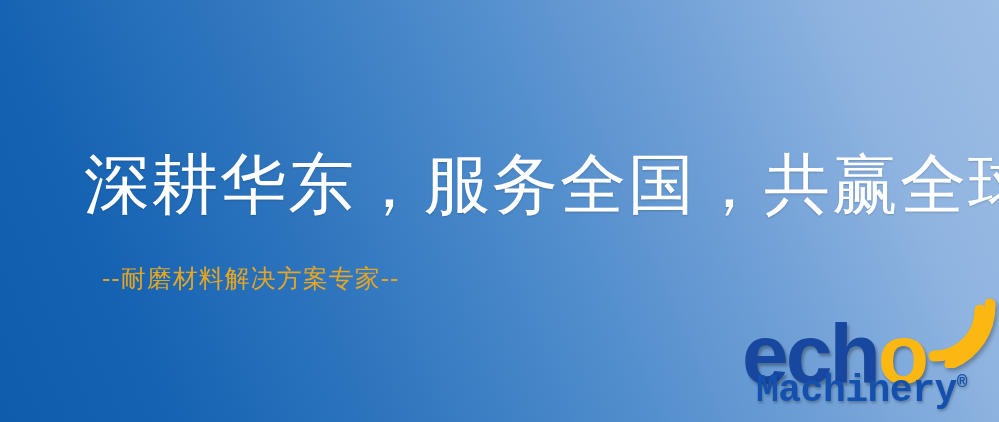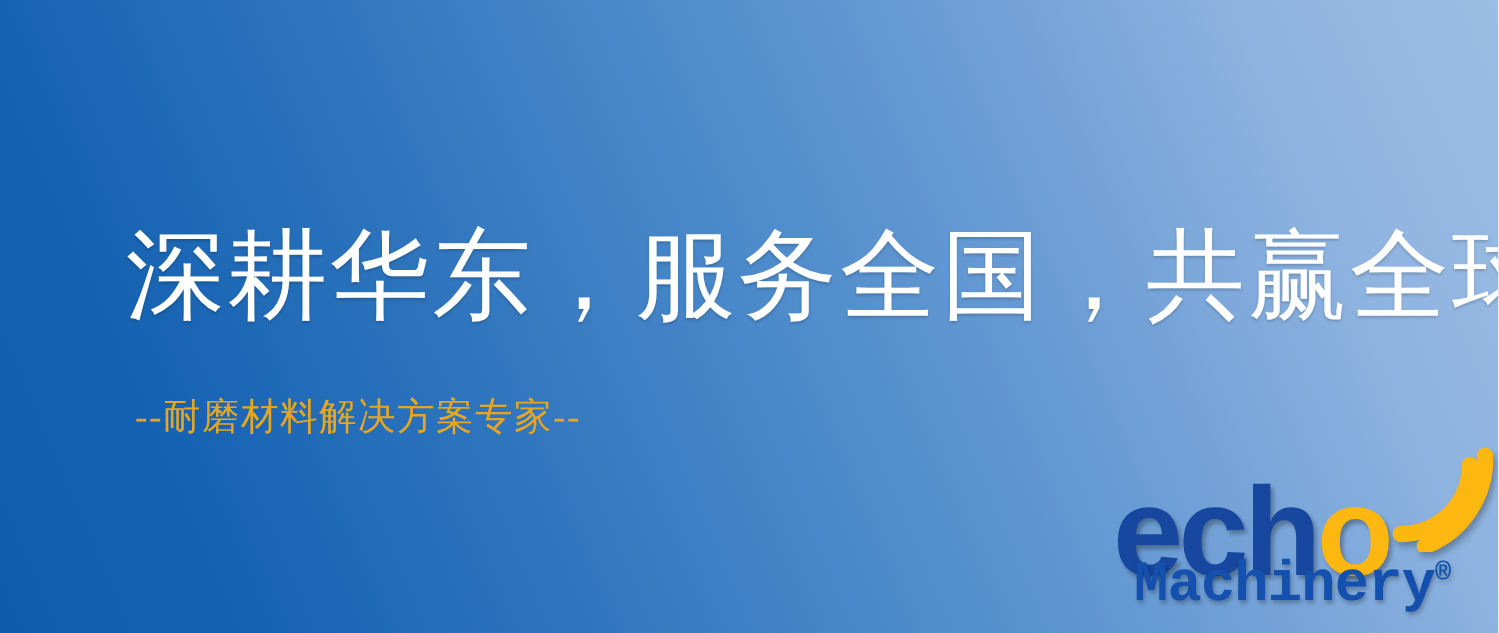--- a/index.html
+++ b/index.html
@@ -34,23 +34,23 @@
     line-height: 1;
     letter-spacing: 2px;
     color: #ffffff;
     white-space: nowrap;
     text-shadow: 0 1px 2px rgba(0,0,0,0.18);
   }
 
   
   #subtitle {
     position: absolute;
-    left: 90px;
+    left: 102px;
     top: 266px;
-    font-family: Liberation Serif, serif;
+    font-family: Liberation Sans, sans-serif;
     font-size: 25px;
     line-height: 1;
     letter-spacing: 1px;
     color: #e7a621;
     white-space: nowrap;
   }
 
   
   #logo {
     position: absolute;

